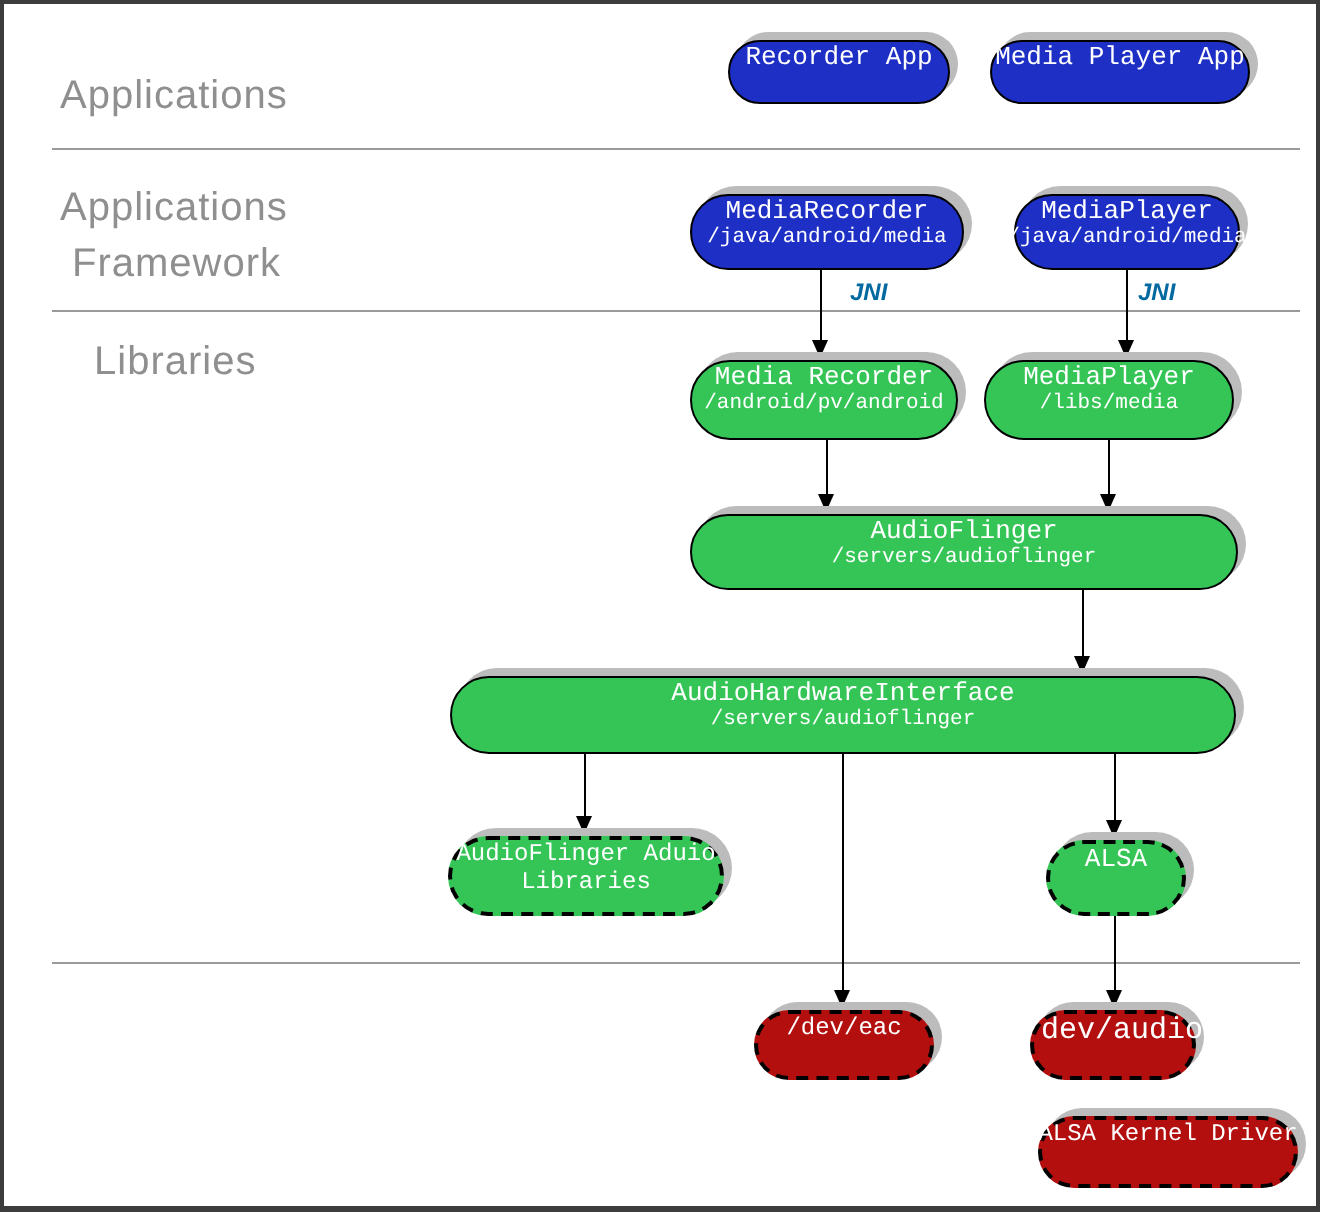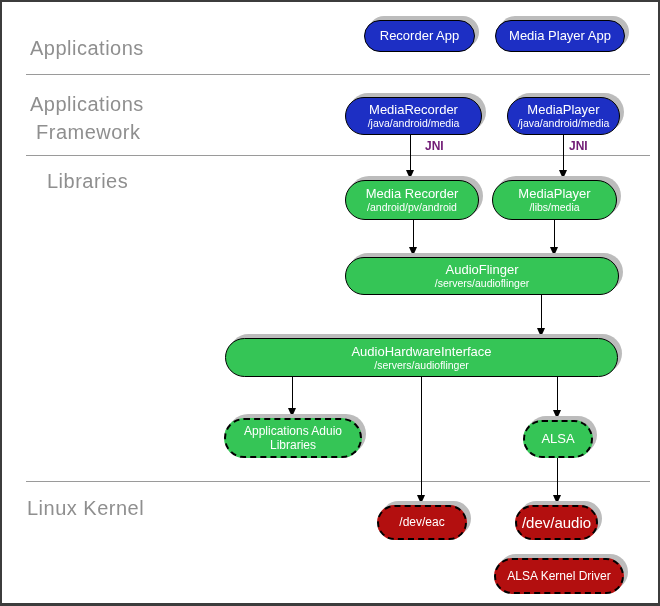--- a/index.html
+++ b/index.html
@@ -23,65 +23,63 @@
     font-size:20px; line-height:28px;
     letter-spacing:0.5px;
     white-space:nowrap;
   }
   .node {
     position:absolute;
     border:1.5px solid #000;
     border-radius:999px;
     color:#fff;
     display:flex; flex-direction:column;
-    align-items:center; justify-content:center;
+    align-items:center; 
     text-align:center;
     box-shadow:4px -4px 0 var(--shadow,#bcbcbc);
     box-sizing:border-box;
     line-height:1.18;
     white-space:nowrap;
+    font-family:Liberation Mono, monospace;
   }
   .node.blue  { background:var(--blue,#1d2fc4); }
   .node.green { background:var(--green,#35c556); }
   .node.red   { background:var(--red,#b30f0f); }
   .node.dashed { border:2px dashed #000; }
   .node .t { font-size:13px; }
   .node .s { font-size:10.5px; }
   .vline { position:absolute; width:1px; background:#000; }
   .ahead {
     position:absolute; width:0; height:0;
     border-left:4.5px solid transparent;
     border-right:4.5px solid transparent;
     border-top:9px solid #000;
   }
   .edgelabel {
-    position:absolute; color:#701a75; font-size:12px; font-weight:600;
+    position:absolute; color:#0369a1; font-size:12px; font-weight:600;font-style:italic;
   }
 </style>
 </head>
 <body>
 
 <div class="stage">
 
   <div class="sep" style="top:72px"></div>
   <div class="sep" style="top:153px"></div>
   <div class="sep" style="top:479px"></div>
 
   <div class="seclabel" style="left:28px;top:32px">
     <div>Applications</div>
   </div>
   <div class="seclabel" style="left:28px;top:88px">
     <div>Applications</div>
     <div style="padding-left:6px">Framework</div>
   </div>
   <div class="seclabel" style="left:26px;top:165px">
     <div style="padding-left:19px">Libraries</div>
-  </div>
-  <div class="seclabel" style="left:25px;top:492px">
-    <div>Linux Kernel</div>
   </div>
 
   <div class="node blue" style="left:362px;top:18px;width:111px;height:32px">
     <div class="t">Recorder App</div>
   </div>
   <div class="node blue" style="left:493px;top:18px;width:130px;height:32px">
     <div class="t">Media Player App</div>
   </div>
 
   <div class="node blue" style="left:343px;top:95px;width:137px;height:38px">
@@ -131,34 +129,34 @@
   <div class="vline" style="left:290px;top:375px;height:32px"></div>
   <div class="ahead" style="left:286px;top:406px"></div>
 
   <div class="vline" style="left:419px;top:375px;height:119px"></div>
   <div class="ahead" style="left:415px;top:493px"></div>
 
   <div class="vline" style="left:555px;top:375px;height:34px"></div>
   <div class="ahead" style="left:551px;top:408px"></div>
 
   <div class="node green dashed" style="left:222px;top:416px;width:138px;height:40px">
-    <div class="t" style="font-size:12px">Applications Aduio</div>
+    <div class="t" style="font-size:12px">AudioFlinger Aduio</div>
     <div class="t" style="font-size:12px">Libraries</div>
   </div>
   <div class="node green dashed" style="left:521px;top:418px;width:70px;height:38px">
     <div class="t">ALSA</div>
   </div>
 
   <div class="vline" style="left:555px;top:456px;height:38px"></div>
   <div class="ahead" style="left:551px;top:493px"></div>
 
   <div class="node red dashed" style="left:375px;top:503px;width:90px;height:35px">
     <div class="t" style="font-size:12px">/dev/eac</div>
   </div>
   <div class="node red dashed" style="left:513px;top:503px;width:83px;height:35px">
     <div class="t" style="font-size:15px">/dev/audio</div>
   </div>
 
-  <div class="node red dashed" style="left:492px;top:556px;width:130px;height:36px">
+  <div class="node red dashed" style="left:517px;top:556px;width:130px;height:36px">
     <div class="t" style="font-size:12px">ALSA Kernel Driver</div>
   </div>
 
 </div>
 
 </body></html>

